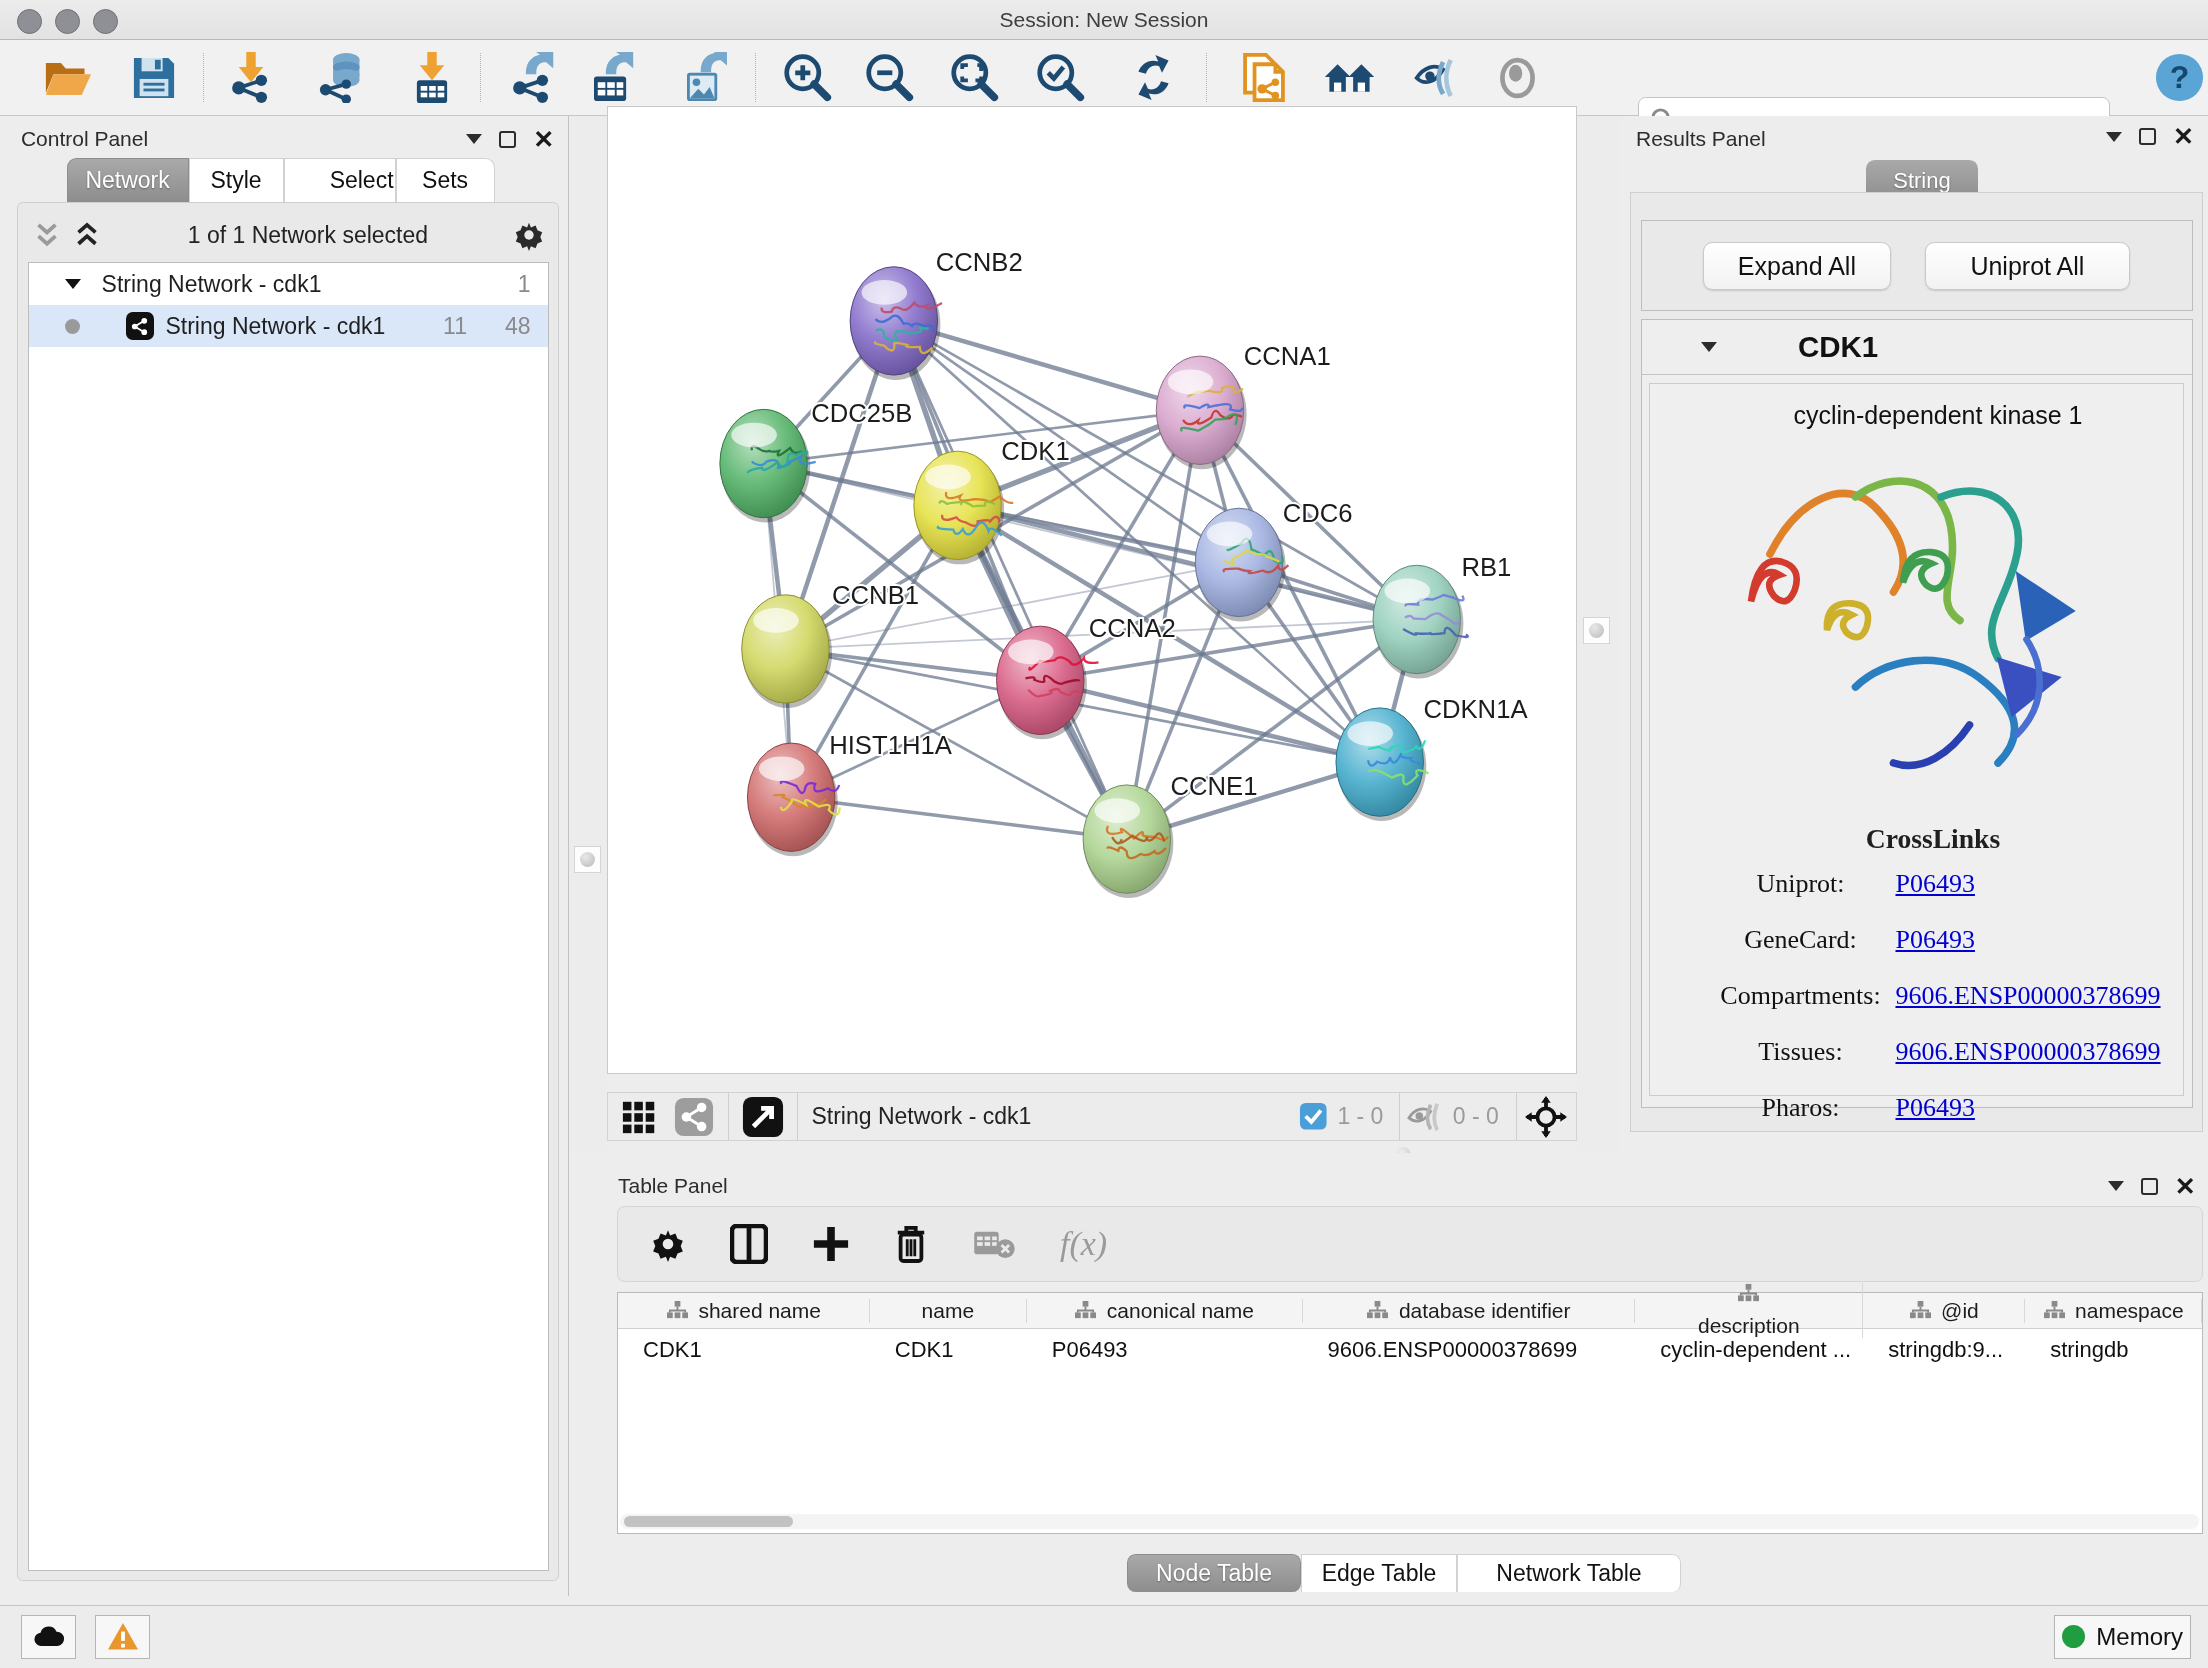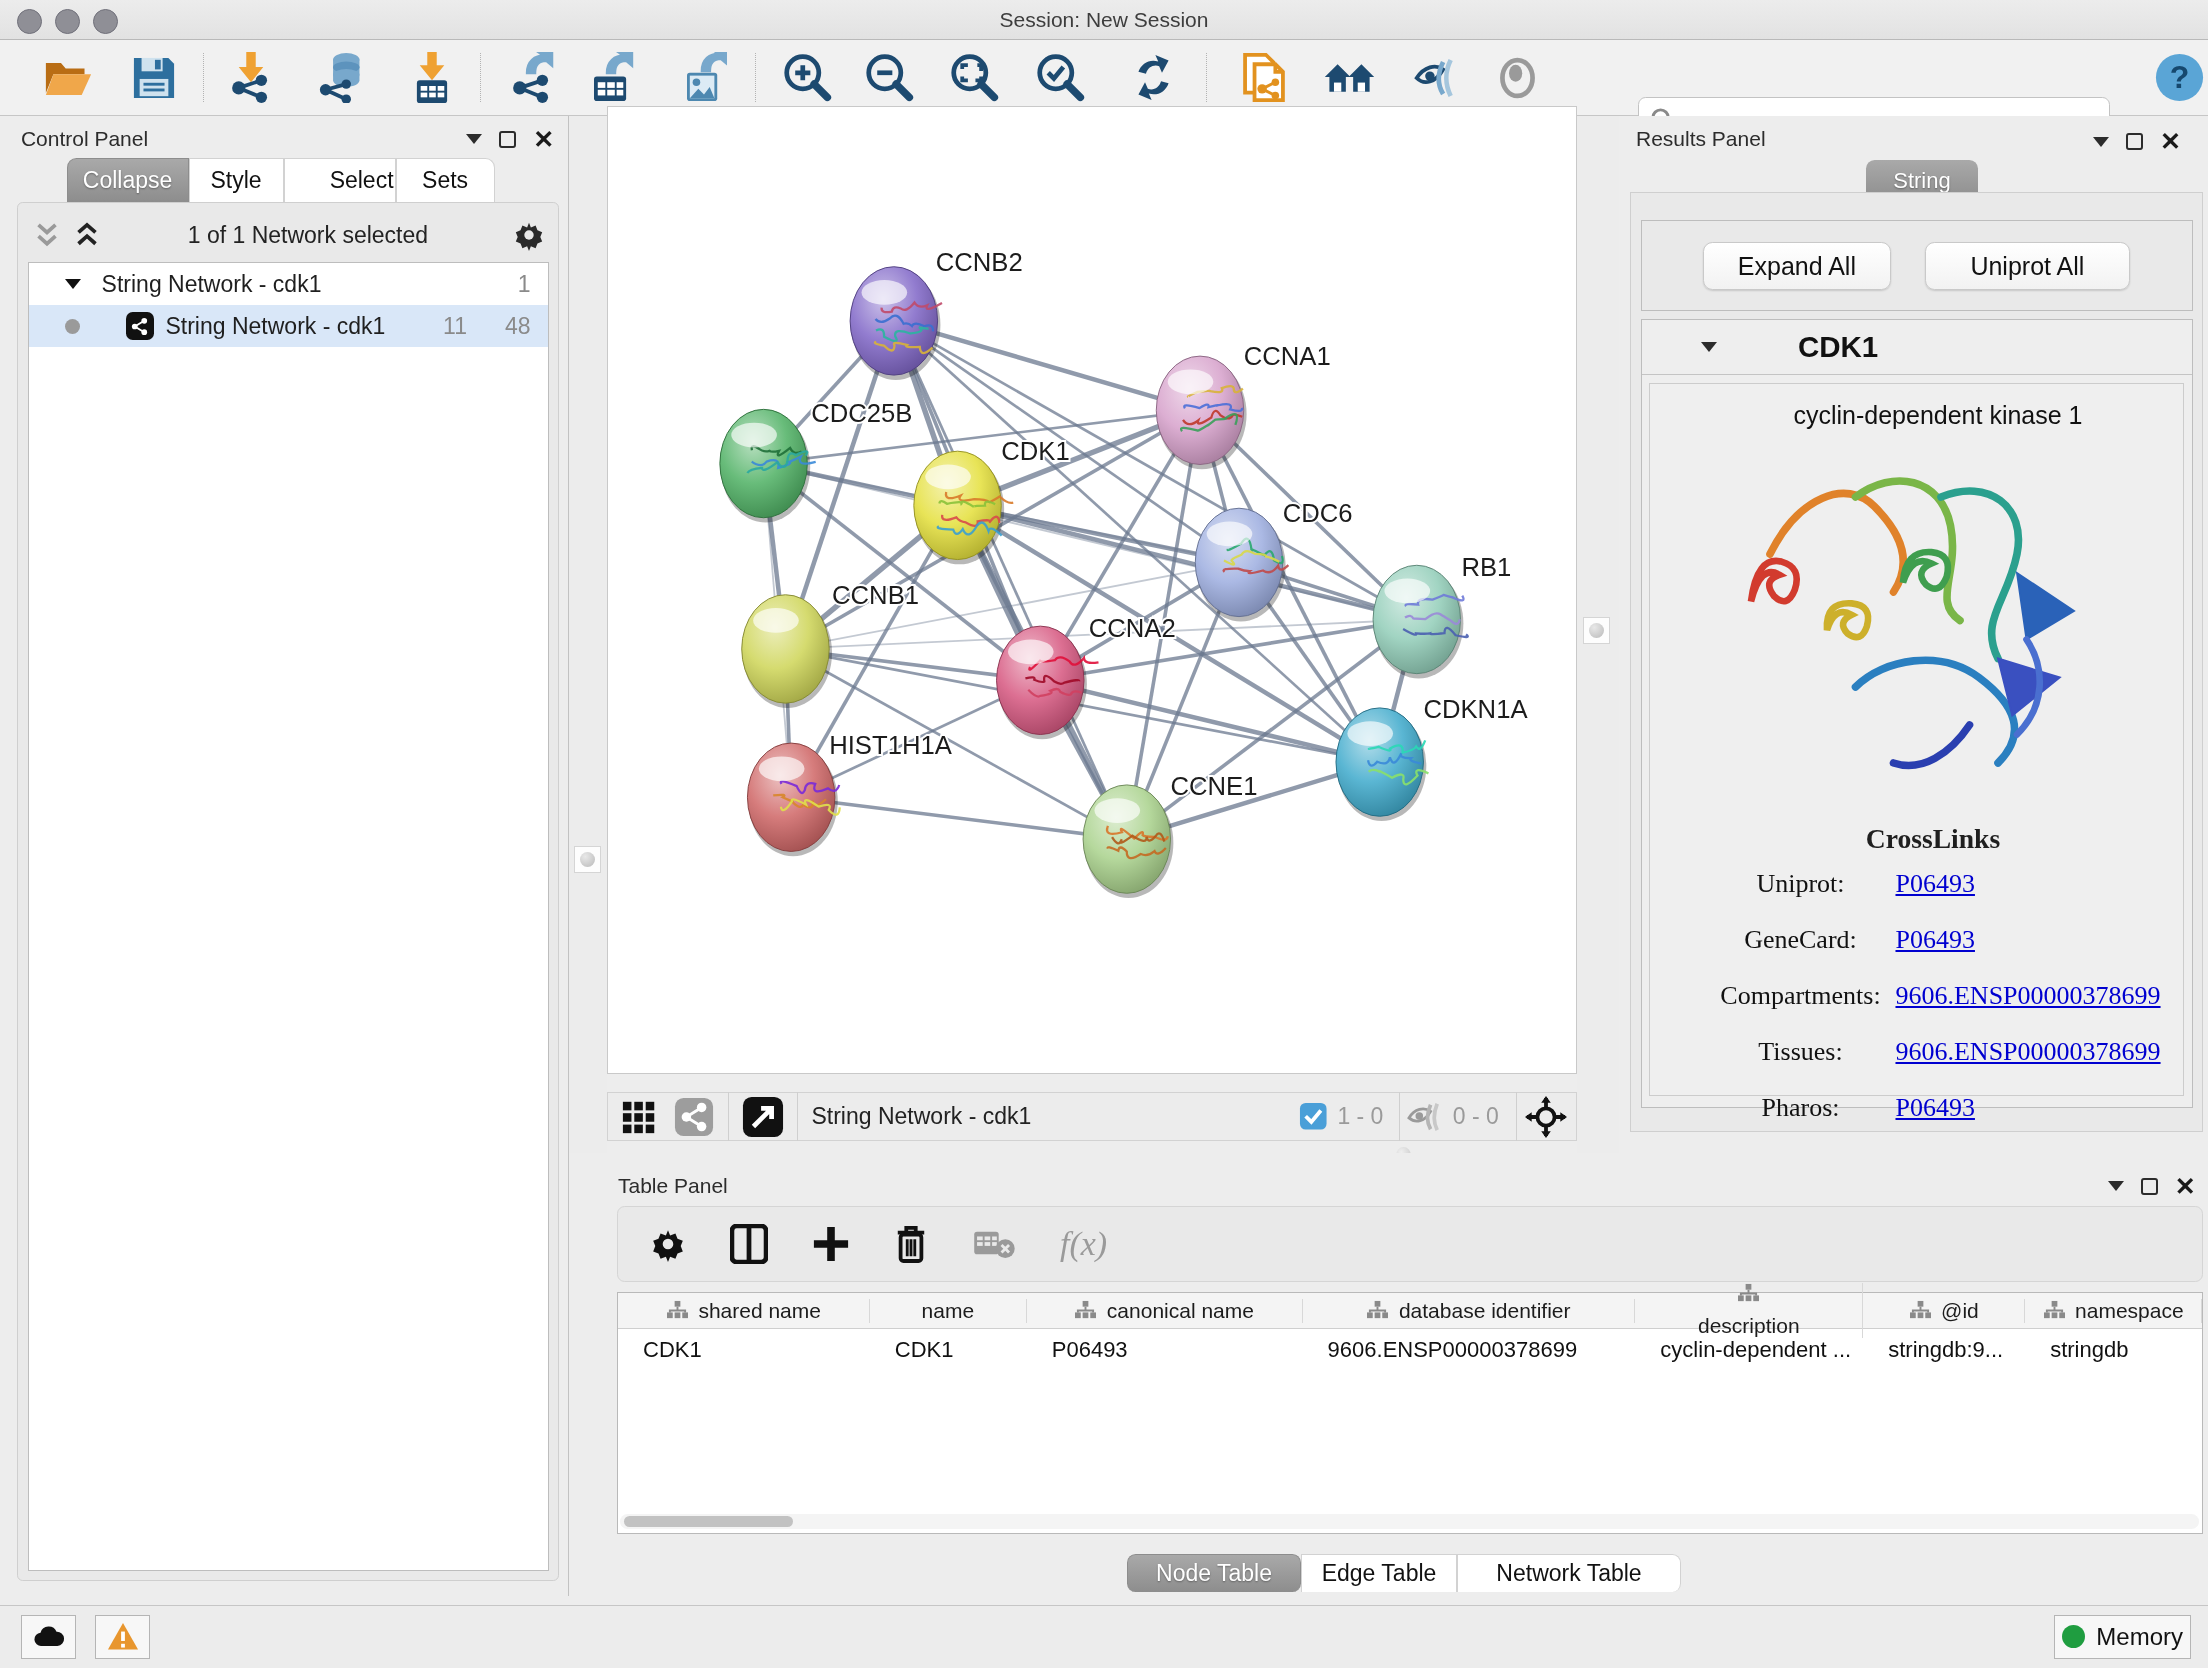--- a/index.html
+++ b/index.html
@@ -73,22 +73,22 @@
   #net-bar { position:absolute; left:607px; top:1092px; width:970px; height:49px;
              background:#ececec; border:1px solid #d2d2d2; display:flex; align-items:center; }
   .nb-sep { width:0; height:49px; border-left:1px solid #cfcfcf; margin:0 13.3px; }
   #net-bar .title { font-size:23px; color:#222; }
   .counts { font-size:23px; color:#9a9a9a; margin:0 9.5px; }
   #h-grip { position:absolute; left:1396px; top:1147px; width:15px; height:17px; border-radius:50%;
             background:radial-gradient(circle at 35% 30%, #efefef, #c2c2c2); }
 
   
   #results-panel { position:absolute; left:1619px; top:116px; width:590px; height:1037px; background:#ededed; }
-  #rp-header { position:absolute; left:17px; top:11.4px; right:28px; display:flex;
-               justify-content:space-between; align-items:flex-end; }
+  #rp-header { position:absolute; left:17px; top:11.4px; right:15px; display:flex;
+               justify-content:space-between; align-items:flex-start; }
   #rp-tab { position:absolute; left:247px; top:44px; width:112px; height:42px;
             background:linear-gradient(#a9a9a9,#8d8d8d); color:#fff; font-size:22px;
             display:flex; align-items:center; justify-content:center; border-radius:8.6px;
             text-shadow:0 1px 1.9px rgba(0,0,0,.35); }
   #rp-body { position:absolute; left:11.4px; top:76px; width:573px; height:940px;
              background:#e9e9e9; border:1px solid #cfcfcf;text-align:center; }
   #rp-btnbox { position:absolute; left:9.5px; top:27px; width:552px; height:91px;
                border:1px solid #bdbdbd; background:#e9e9e9; }
   .rp-btn { position:absolute; top:21px; height:48px; background:linear-gradient(#ffffff,#f2f2f2);
             border:1px solid #c9c9c9; border-radius:9.5px; font-size:25px; color:#111;
@@ -330,21 +330,21 @@
 <div id="control-panel">
   <div id="cp-header">
     <span class="panel-title">Control Panel</span>
     <span class="panel-ctrl">
       <span class="tri"></span>
       <span class="float-sq"></span>
       <span class="close-x">✕</span>
     </span>
   </div>
   <div id="cp-tabs">
-      <div class="tab active first" style="width: 122px;">Collapse</div>
+      <div class="tab active first" style="width: 122px;">Network</div>
       <div class="tab" style="width: 95px;">Style</div>
       <div class="tab" style="width: 112px; padding-left: 44px;">Select</div>
       <div class="tab last" style="width: 99px;">Sets</div>
     </div>
   <div id="cp-body">
     <div id="cp-toolbar">
       <svg width="32" height="28.5" viewBox="0 0 34 30">
           <path d="M8 4l9 8 9-8M8 16l9 8 9-8" fill="none" stroke="#9a9a9a" stroke-width="4"></path>
         </svg>
       <svg width="32" height="28.5" viewBox="0 0 34 30" style="margin-left:7.6px">

